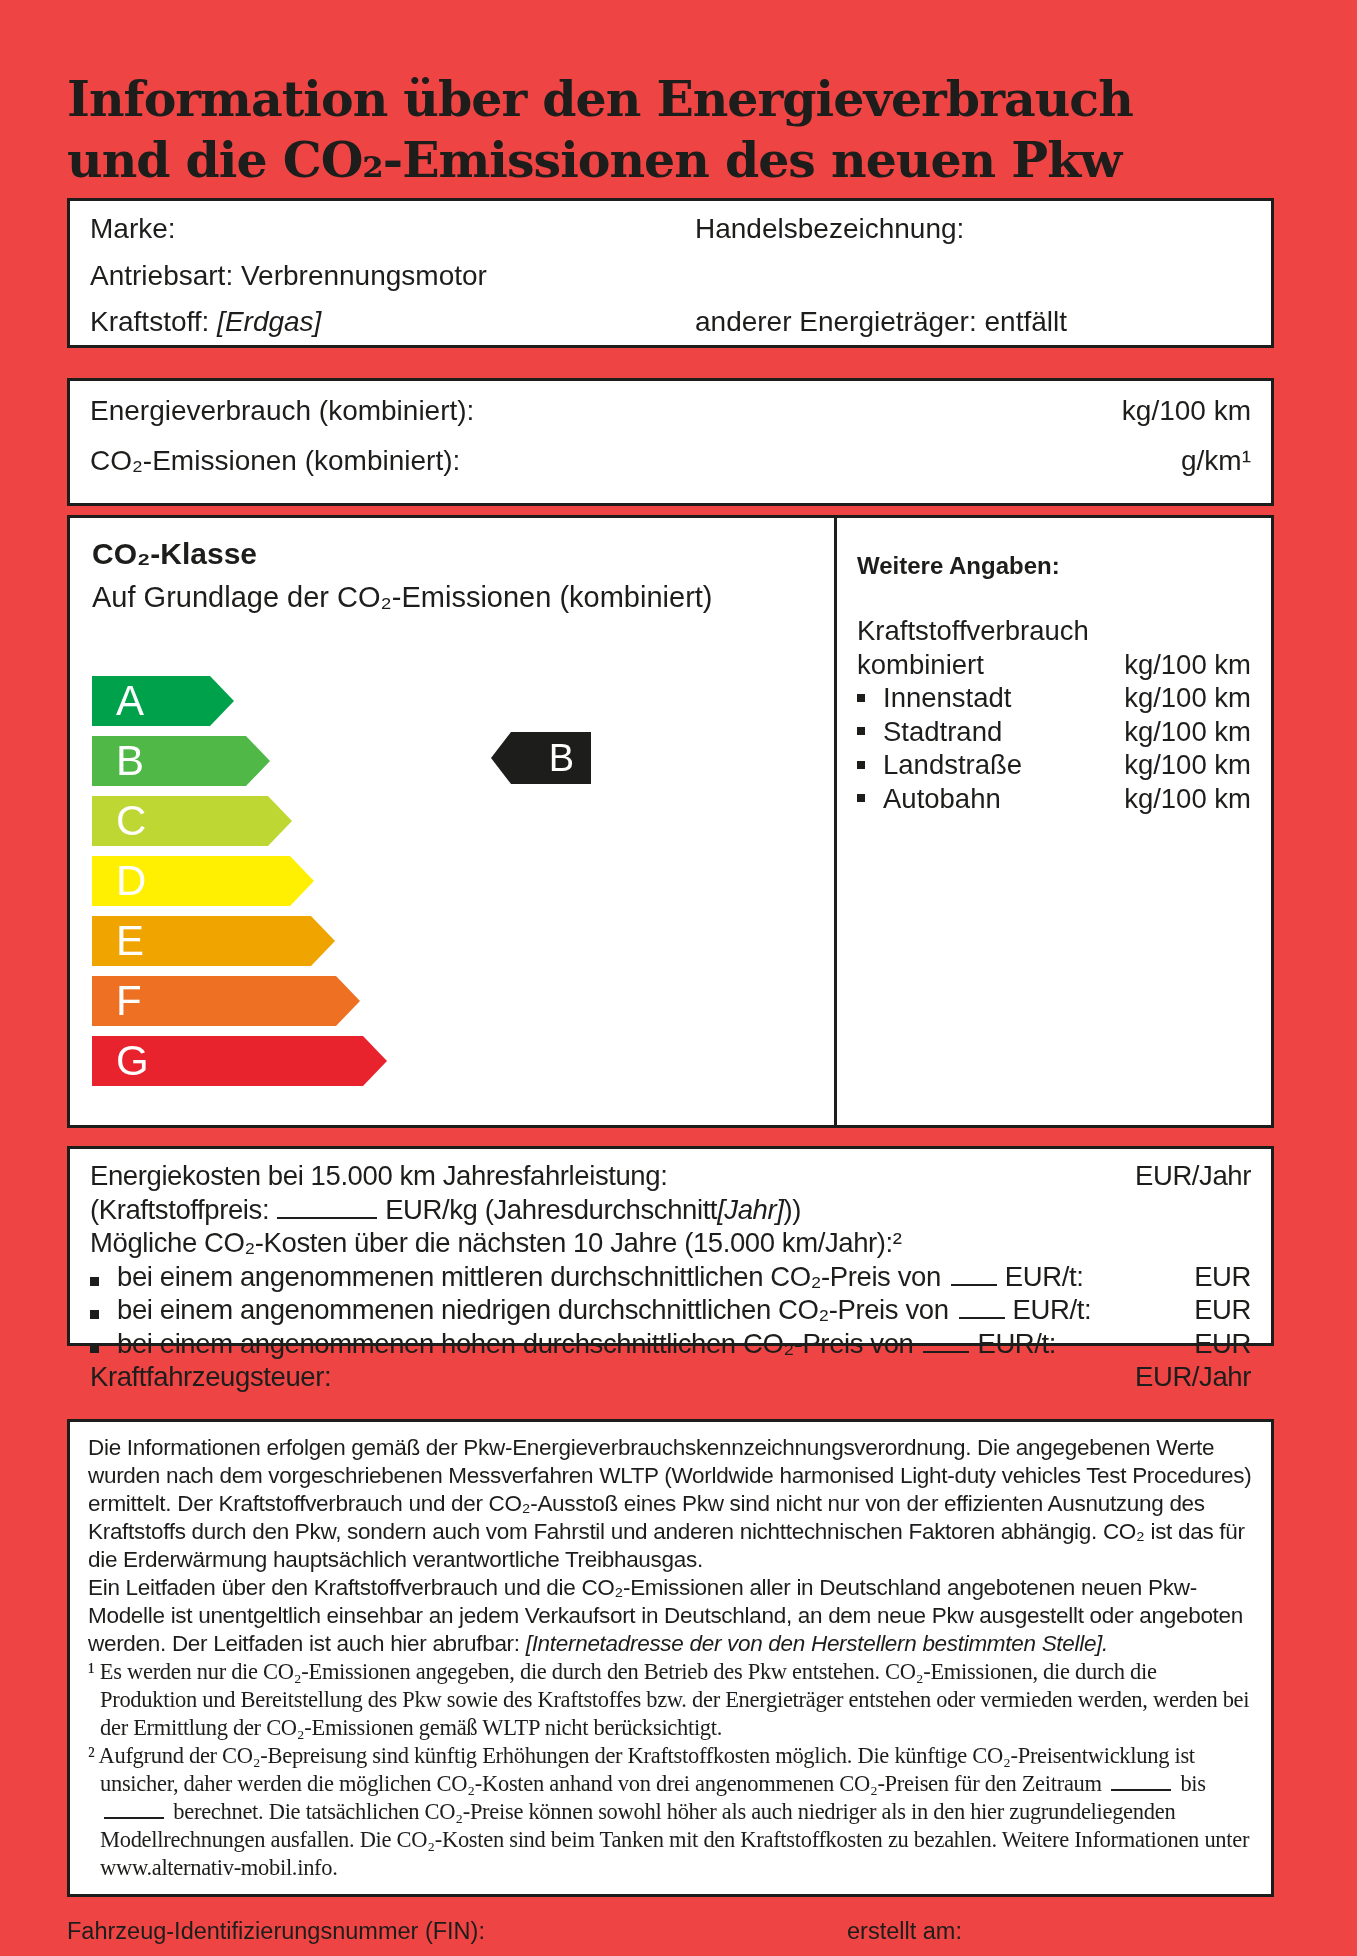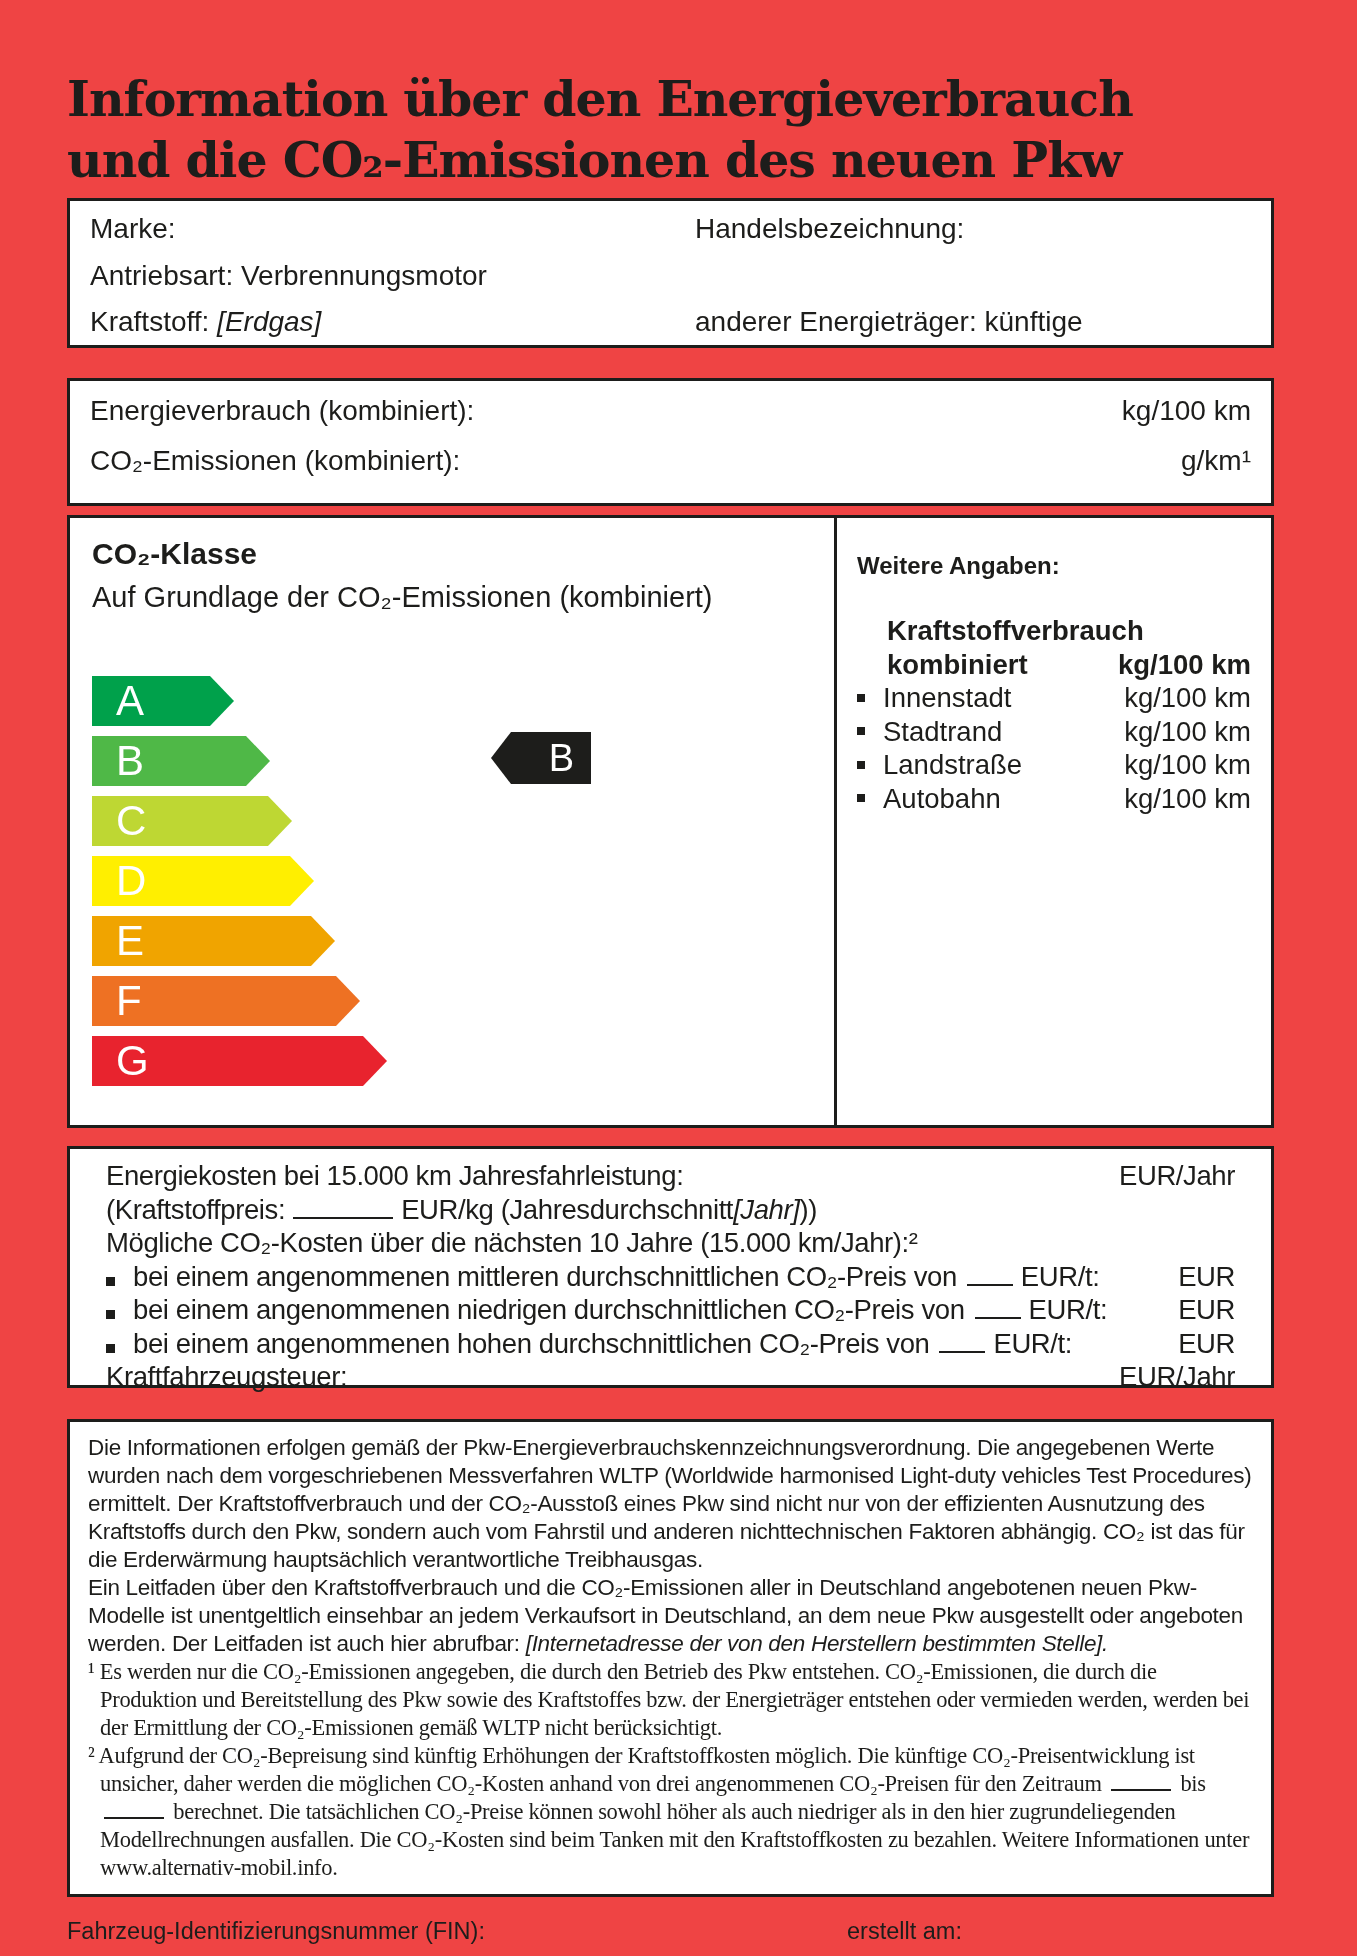--- a/index.html
+++ b/index.html
@@ -35,28 +35,28 @@
   .bar{height:50px;display:flex;align-items:center;padding-left:24px;box-sizing:border-box;
        clip-path:polygon(0 0,calc(100% - 24px) 0,100% 50%,calc(100% - 24px) 100%,0 100%);}
   .bar-letter{color:#fff;font-size:42px;line-height:1;}
   .indicator{position:absolute;left:399px;top:56px;width:100px;height:52px;background:#1d1d1b;
              clip-path:polygon(20px 0,100% 0,100% 100%,20px 100%,0 50%);
              display:flex;align-items:center;justify-content:flex-end;padding-right:17px;box-sizing:border-box;}
   .indicator span{color:#fff;font-size:38px;line-height:1;}
   .b3-right{flex:1;padding:0 20px;font-size:27.5px;}
   .wa-title{padding-top:32px;line-height:32px;font-weight:700;font-size:24px;}
   .fuel-block{margin-top:32px;line-height:33.5px;}
-  .fuel-head{font-weight:700;margin-left:30px;}
+  .fuel-head{font-weight:400;}
   .fuel-row{display:flex;justify-content:space-between;}
   .fuel-left{display:flex;align-items:center;}
   .sq{display:inline-block;width:9px;height:9px;background:#1d1d1b;margin-right:18px;flex:0 0 auto;}
   .sq.small{width:8px;height:8px;}
 
   
-  .box4{top:1146px;height:242px;padding:10px 36px;font-size:27.5px;letter-spacing:-0.4px;}
+  .box4{top:1146px;height:200px;padding:10px 20px;font-size:27.5px;letter-spacing:-0.4px;}
   .box4 .row{display:flex;align-items:baseline;line-height:33.5px;white-space:nowrap;}
   .spacer{flex:1;}
   .blank{display:inline-block;border-bottom:2.5px solid #1d1d1b;height:0.75em;margin:0 8px;}
   .b100{width:100px;} .b46{width:46px;margin:0 8px 0 10px;}
   .cost-row .tail{margin-right:12px;}
 
   
   .box5{top:1419px;min-height:463px;padding:12px 18px;font-size:22.5px;line-height:28px;letter-spacing:-0.3px;}
   .legal-p{margin:0;}
   .legal-p .blank{height:0.7em;margin:0 4px;border-bottom-width:2px;}
@@ -79,21 +79,21 @@
   <div class="abs box box1">
     <div class="row">
       <span class="bold">Marke:</span>
       <span class="col2 bold">Handelsbezeichnung:</span>
     </div>
     <div class="row">
       <span class="bold">Antriebsart:</span><span> Verbrennungsmotor</span>
     </div>
     <div class="row">
       <span class="bold">Kraftstoff:</span><span class="it"> [Erdgas]</span>
-      <span class="col2"><span class="bold">anderer Energieträger:</span><span> künftige</span></span>
+      <span class="col2"><span class="bold">anderer Energieträger:</span><span> entfällt</span></span>
     </div>
   </div>
 
   <div class="abs box box2">
     <div class="row">
       <span><span class="bold">Energieverbrauch</span><span> (kombiniert):</span></span>
       <span>kg/100 km</span>
     </div>
     <div class="row">
       <span><span class="bold">CO₂-Emissionen</span><span> (kombiniert):</span></span>

